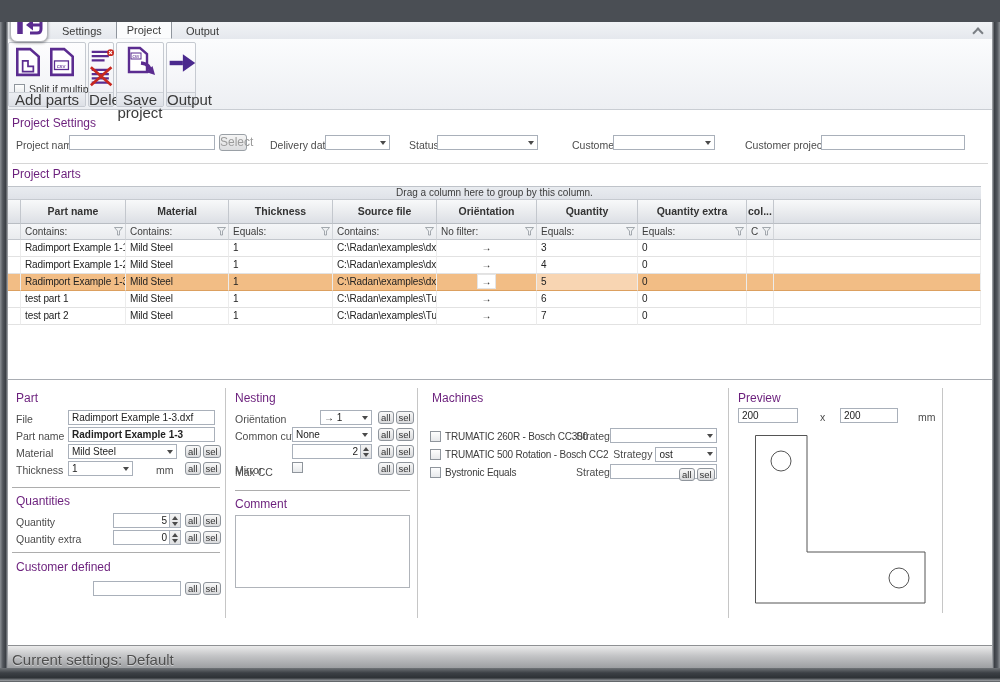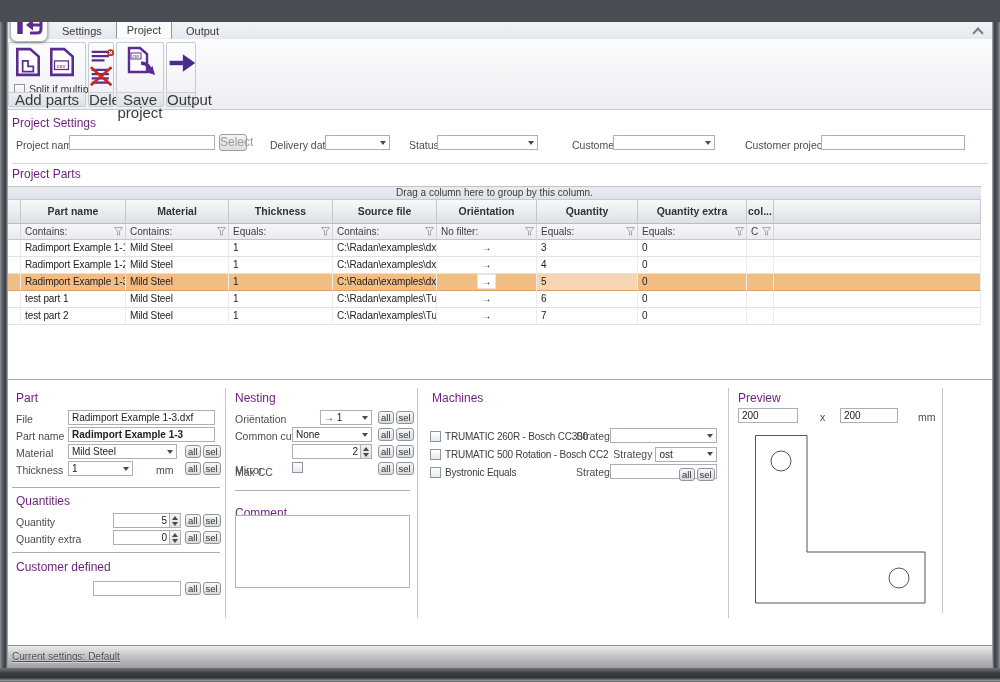--- a/index.html
+++ b/index.html
@@ -114,22 +114,22 @@
   .machine-row.fixed .mstrat { position:absolute; left:146px; font-size:10.5px; color:#4c4c4c; }
   .machine-row.fixed .combo { left:180px; width:107px; top:0; }
   .machine-row.flow .mstrat { margin-left:5px; font-size:10.5px; color:#4c4c4c; white-space:nowrap; }
   .machine-row.flow .combo { position:static; flex:1; margin-left:3px; }
   textarea.comment { position:absolute; left:227px; top:493px; width:175px; height:73px;
     border:1px solid #b0b4ba; resize:none; font-family:"Liberation Sans",sans-serif; font-size:10px; }
 
   
   .statusbar { position:absolute; left:0; right:0; top:623px; height:23px;
     background:linear-gradient(180deg,#ebebeb,#c3c4c6 45%,#9d9fa2); border-top:1px solid #8e9093; }
-  .status-text { position:absolute; left:4px; top:5px; font-size:10px; color:#4f4f4f;
-    text-shadow:0 1px 0 rgba(255,255,255,.45);text-decoration:underline; }
+  .status-text { position:absolute; left:4px; top:5px; font-size:15px; color:#4f4f4f;
+    text-shadow:0 1px 0 rgba(255,255,255,.45); }
 </style>
 </head>
 <body>
 
 <div class="window">
 
   <div class="frame-left"></div>
   <div class="frame-right"></div>
   <div class="frame-bottom"></div>
 
@@ -459,21 +459,21 @@
     </div>
     <div class="flabel" style="left:227px;top:442px;">Mirror</div>
     <span class="cb" style="position:absolute;left:284px;top:440px;"></span>
     <div class="allsel" style="left:370px;top:440px;">
       <div class="mini-btn">all</div>
       <div class="mini-btn">sel</div>
     </div>
 
     <div class="hsep" style="left:227px;top:468px;width:175px;"></div>
 
-    <div class="heading" style="left:227px;top:475px;margin-top:9px;">Comment</div>
+    <div class="heading" style="left:227px;top:475px;">Comment</div>
     <textarea class="comment" value="" style=""></textarea>
 
     <div class="vsep" style="left:409px;top:366px;height:230px;"></div>
 
     <div class="heading" style="left:424px;top:369px;">Machines</div>
     <div class="machine-row fixed" style="top:390px;">
       <span class="cb"></span>
       <span class="mname">TRUMATIC 260R - Bosch CC300</span>
       <span class="mstrat">Strategy</span>
       <span class="combo">

